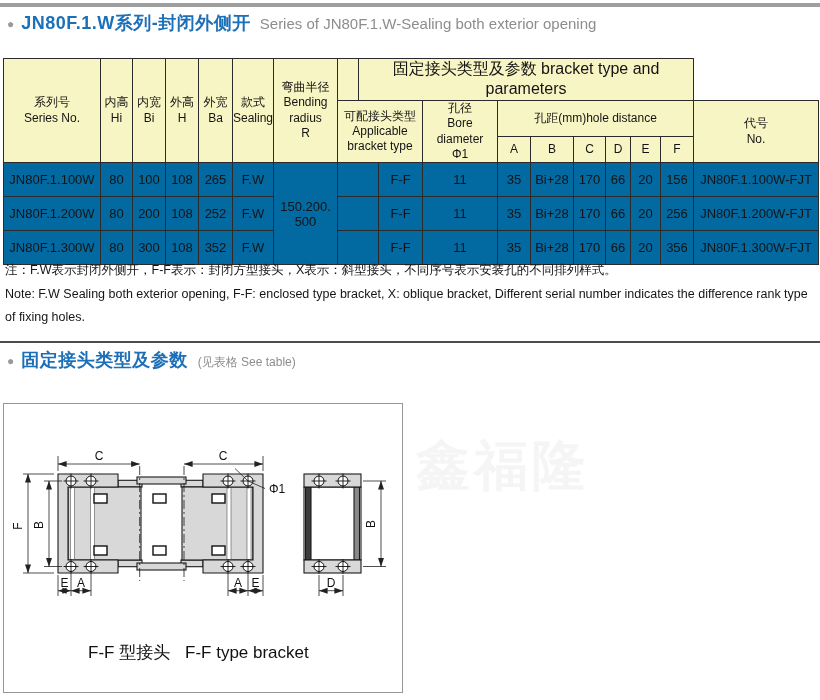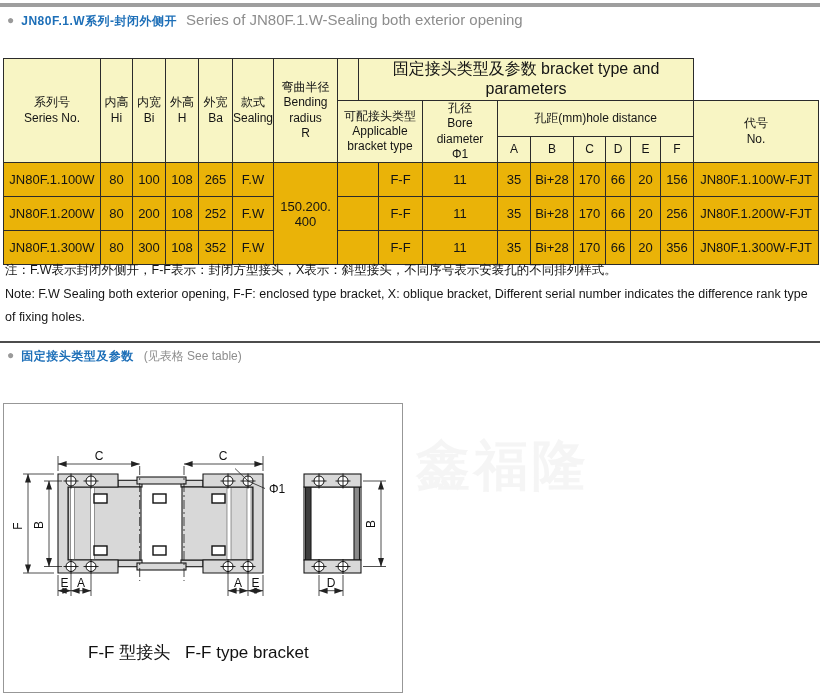--- a/index.html
+++ b/index.html
@@ -3,40 +3,40 @@
 <meta charset="utf-8">
 <style>
   html,body{margin:0;padding:0;}
   body{
     width:820px;height:700px;position:relative;background:#ffffff;overflow:hidden;
     font-family:"Liberation Sans","DejaVu Sans",sans-serif;color:#1a1a1a;
   }
   .topbar{position:absolute;left:0;top:3px;width:820px;height:4px;background:#9e9e9e;}
   .sec-head{position:absolute;left:7px;display:flex;align-items:baseline;white-space:nowrap;}
   .sec-head .bullet{color:#9a9a9a;font-size:12px;margin-right:7px;position:relative;top:-1px;}
-  .sec-head .cn{color:#1d6fb8;font-weight:bold;font-size:12px;letter-spacing:0.5px;}
+  .sec-head .cn{color:#1d6fb8;font-weight:bold;font-size:18px;letter-spacing:0.5px;}
   .sec-head .en{color:#8d8d8d;font-size:15px;margin-left:9px;}
   .sec-head .hint{color:#8d8d8d;font-size:12px;margin-left:10px;}
   #sec1{top:11px;}
   #sec2{top:348px;}
   .rule2{position:absolute;left:0;top:341px;width:820px;height:2px;background:#4c4c4c;}
 
   table.params{
     position:absolute;left:3px;top:58px;width:815px;
     border-collapse:collapse;table-layout:fixed;
   }
   table.params th,table.params td{
     border:1px solid #2b2b2b;padding:0;overflow:hidden;
   }
   table.params th{
     background:#f8f5c4;font-weight:normal;font-size:12px;line-height:1.28;
     text-align:center;vertical-align:middle;white-space:pre-line;color:#141414;
   }
   table.params td{
-    background:#eab308;font-size:13px;text-align:center;vertical-align:middle;
+    background:#0369a1;font-size:13px;text-align:center;vertical-align:middle;
     white-space:pre-line;color:#141414;
   }
   tr.r-group{height:32px;}
   tr.r-sub{height:35px;}
   tr.r-letters{height:25px;}
   tr.r-data{height:34px;}
   td.al{text-align:left;padding-left:6px;}
   td.alc{text-align:left;padding-left:4px;font-size:12.5px;margin-top:24px;}
 
   .note{position:absolute;left:5px;color:#151515;font-size:12.5px;line-height:1.5;}
@@ -128,21 +128,21 @@
     <th>F</th>
   </tr>
   <tr class="r-data">
     <td class="al">JN80F.1.100W</td>
     <td>80</td>
     <td>100</td>
     <td>108</td>
     <td>265</td>
     <td>F.W</td>
     <td rowspan="3">150.200.
-400</td>
+500</td>
     <td colspan="2"></td>
     <td>F-F</td>
     <td>11</td>
     <td>35</td>
     <td>Bi+28</td>
     <td>170</td>
     <td>66</td>
     <td>20</td>
     <td>156</td>
     <td class="alc">JN80F.1.100W-FJT</td>

